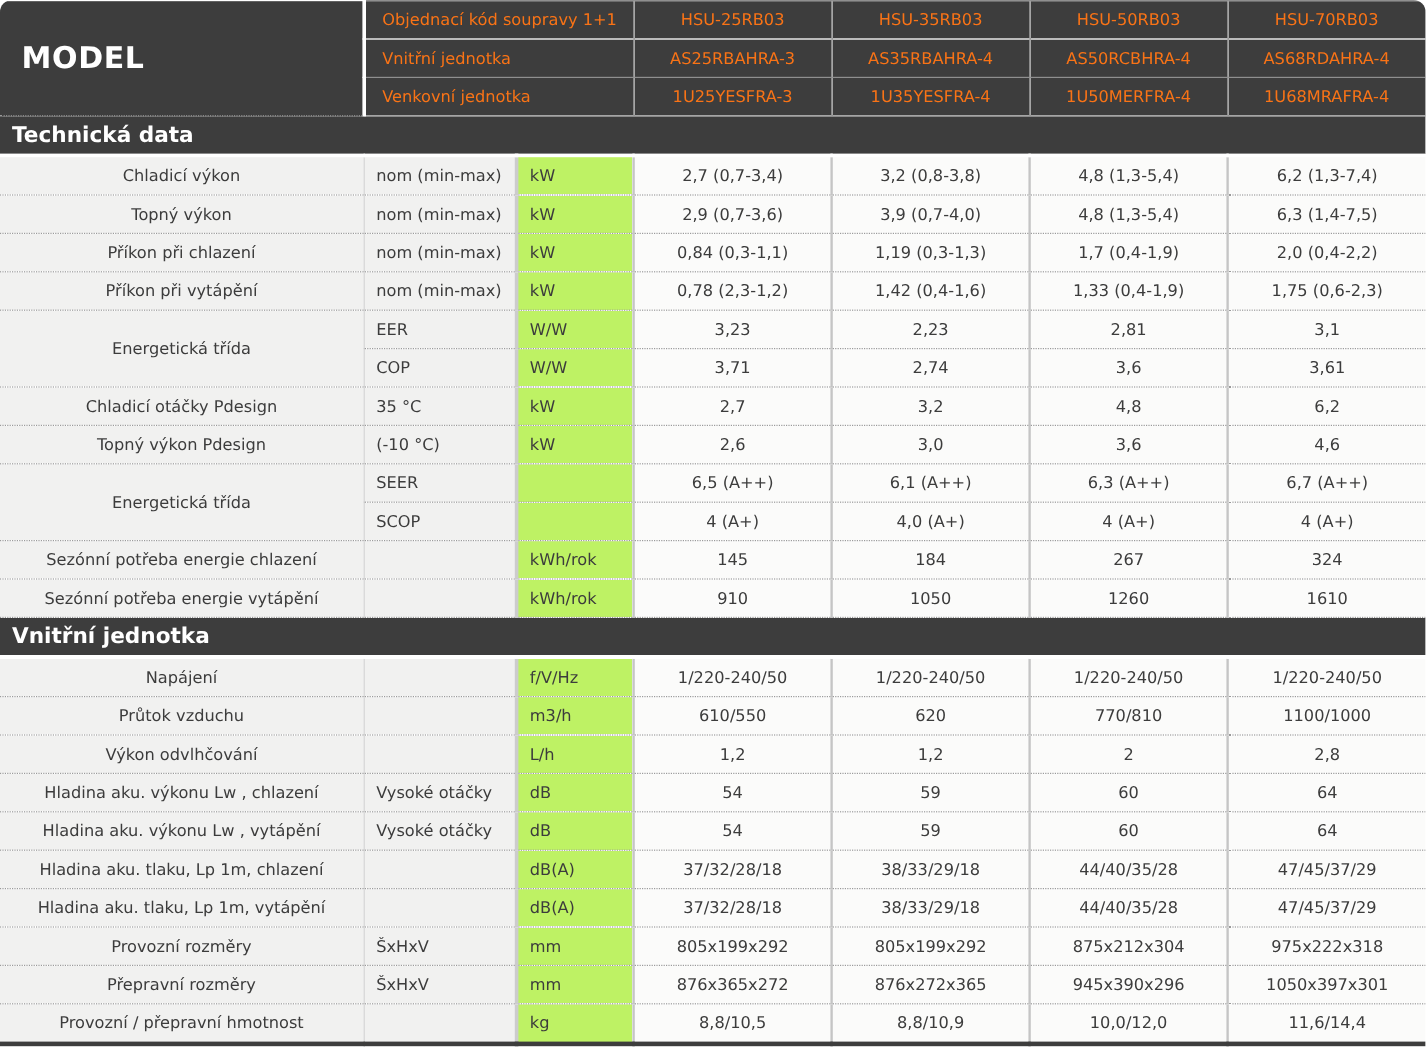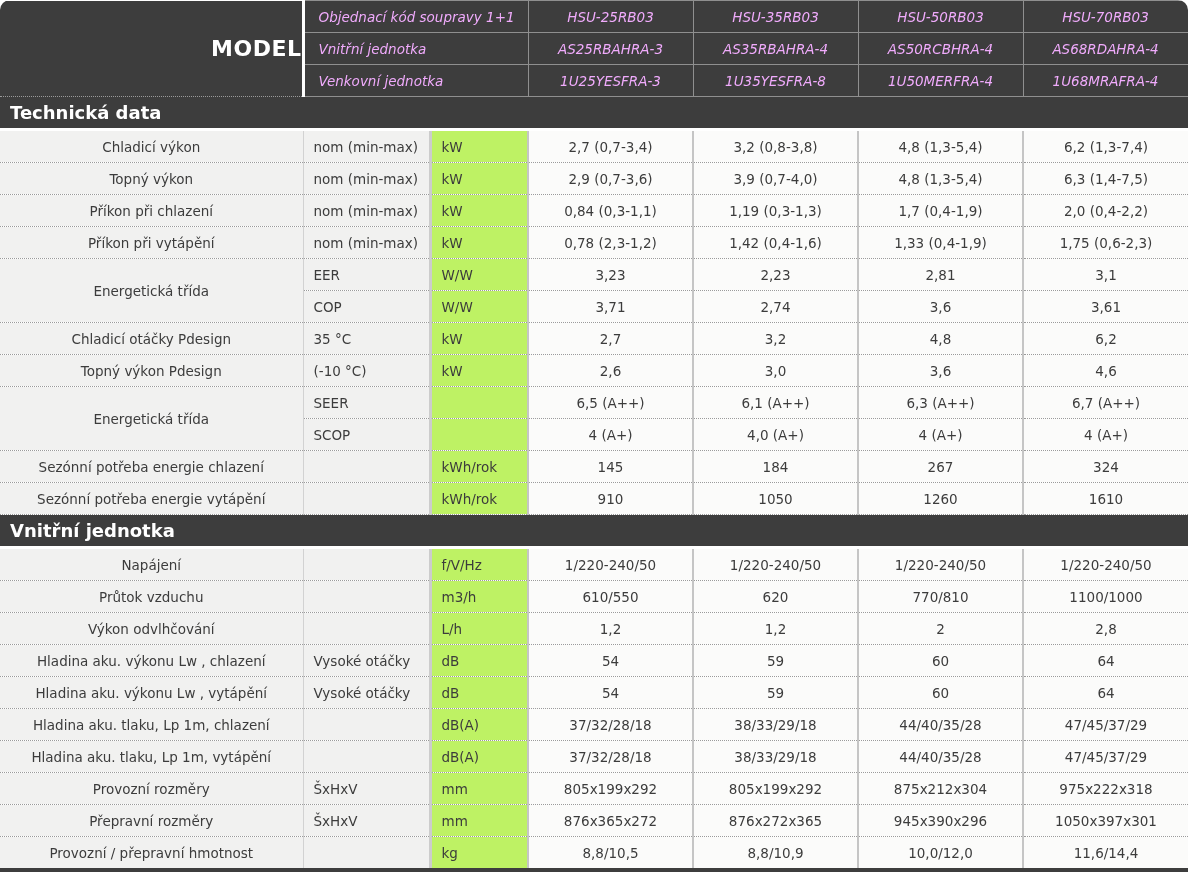--- a/index.html
+++ b/index.html
@@ -17,38 +17,37 @@
     table-layout: fixed;
     border-bottom: 4px solid #3d3d3d;
     font-size: 13.5px;
     color: #3c3c3c;
   }
 
   
   td.model {
     background: #3d3d3d;
     color: #ffffff;
-    font-size: 22px;
+    font-size: 25px;
     font-weight: bold;
     letter-spacing: 0.5px;
     padding: 0 0 0 18px;
     border: 0;
     border-right: 3px solid #ffffff;
     vertical-align: middle;
-    text-align: right;
+    text-align: left;
   }
   td.hcell {
     background: #3d3d3d;
-    color: #f0abfc;
+    color: #f97316;
     height: 31px;
     border: 1px solid #8f8f8f;
     padding: 0 12px;
     white-space: nowrap;
     overflow: hidden;
-    font-style: italic;
   }
   td.hlabel { text-align: left; padding-left: 14px; }
   td.hval   { text-align: center; }
 
   
   td.section-bar {
     background: #3d3d3d;
     color: #ffffff;
     font-weight: 600;
     font-size: 18px;
@@ -119,21 +118,21 @@
       <tr>
         <td class="hcell hlabel" colspan="2">Vnitřní jednotka</td>
         <td class="hcell hval">AS25RBAHRA-3</td>
         <td class="hcell hval">AS35RBAHRA-4</td>
         <td class="hcell hval">AS50RCBHRA-4</td>
         <td class="hcell hval">AS68RDAHRA-4</td>
       </tr>
       <tr>
         <td class="hcell hlabel" colspan="2">Venkovní jednotka</td>
         <td class="hcell hval">1U25YESFRA-3</td>
-        <td class="hcell hval">1U35YESFRA-8</td>
+        <td class="hcell hval">1U35YESFRA-4</td>
         <td class="hcell hval">1U50MERFRA-4</td>
         <td class="hcell hval">1U68MRAFRA-4</td>
       </tr>
     </tbody>
 
     <tbody class="rows" id="tbody-main">
         <tr>
           <td class="section-bar" colspan="7">Technická data</td>
         </tr>
         <tr>

